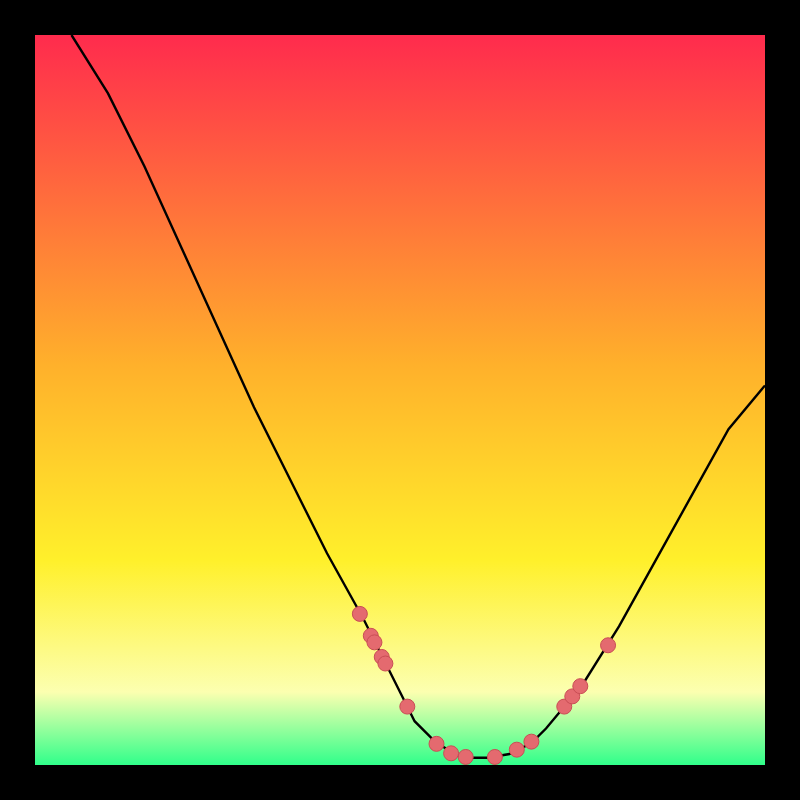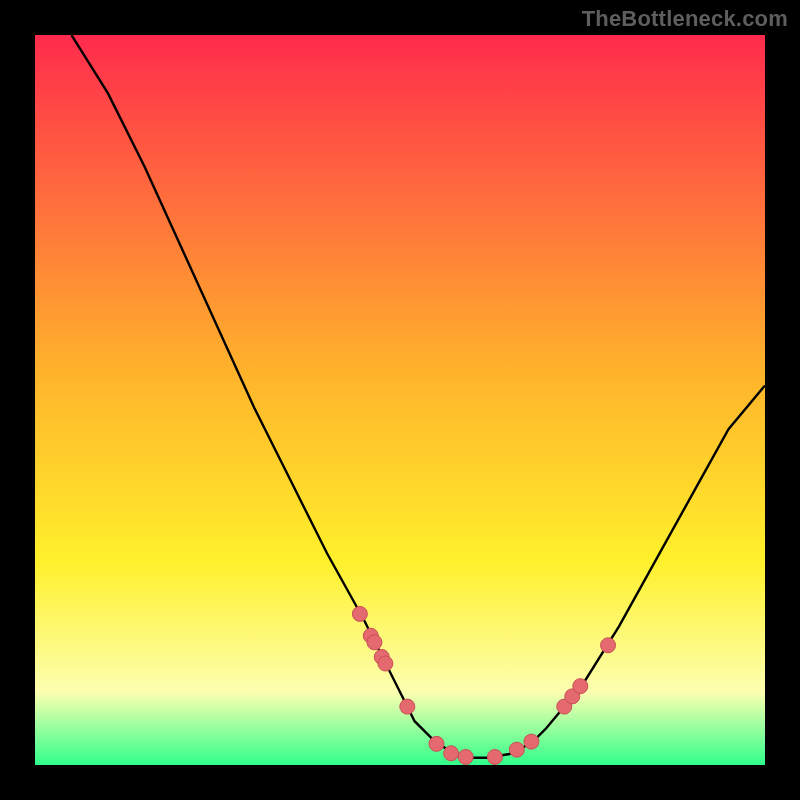--- a/index.html
+++ b/index.html
@@ -27,21 +27,20 @@
     width: 730px;
     height: 730px;
     overflow: hidden;
   }
   .plot svg { display: block; width: 730px; height: 730px; }
 </style>
 </head>
 <body>
 
 <div class="frame">
-  <div class="watermark">TheBottleneck.com</div>
   <div class="plot">
     <svg id="chart-svg" viewBox="0 0 730 730" preserveAspectRatio="none">
       <defs>
         <linearGradient id="bg-grad" x1="0" y1="0" x2="0" y2="1">
           <stop id="g0" offset="0%" stop-color="#ff2b4d"></stop>
           <stop id="g1" offset="45%" stop-color="#ffb02b"></stop>
           <stop id="g2" offset="72%" stop-color="#fff02b"></stop>
           <stop id="g3" offset="90%" stop-color="#fcffb0"></stop>
           <stop id="g4" offset="100%" stop-color="#30ff8a"></stop>
         </linearGradient>

